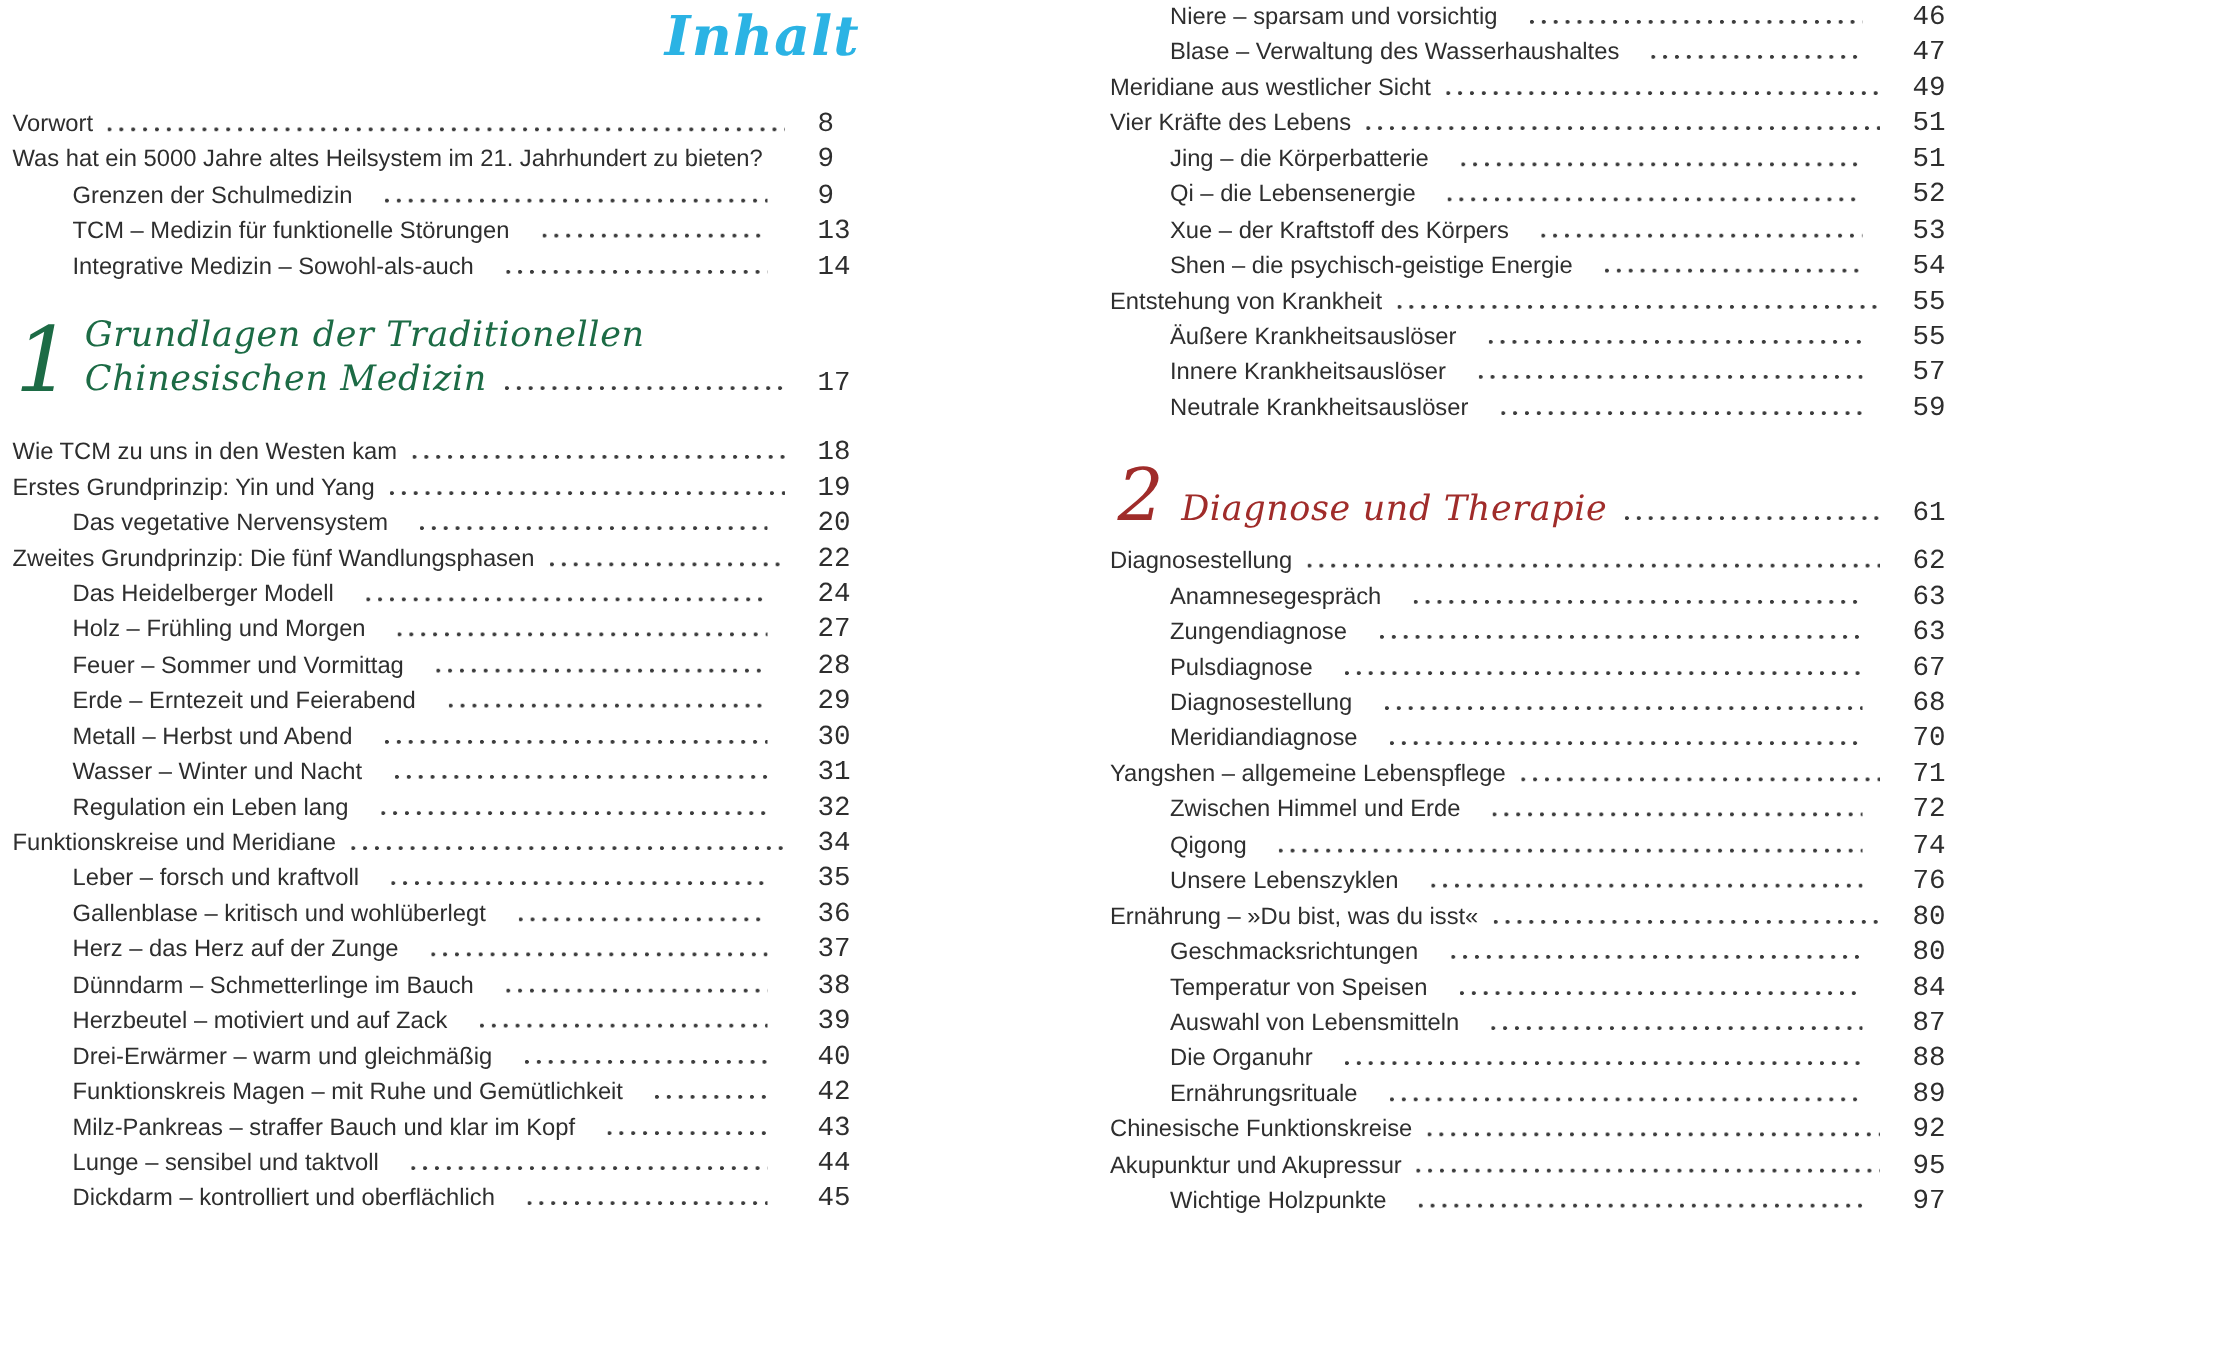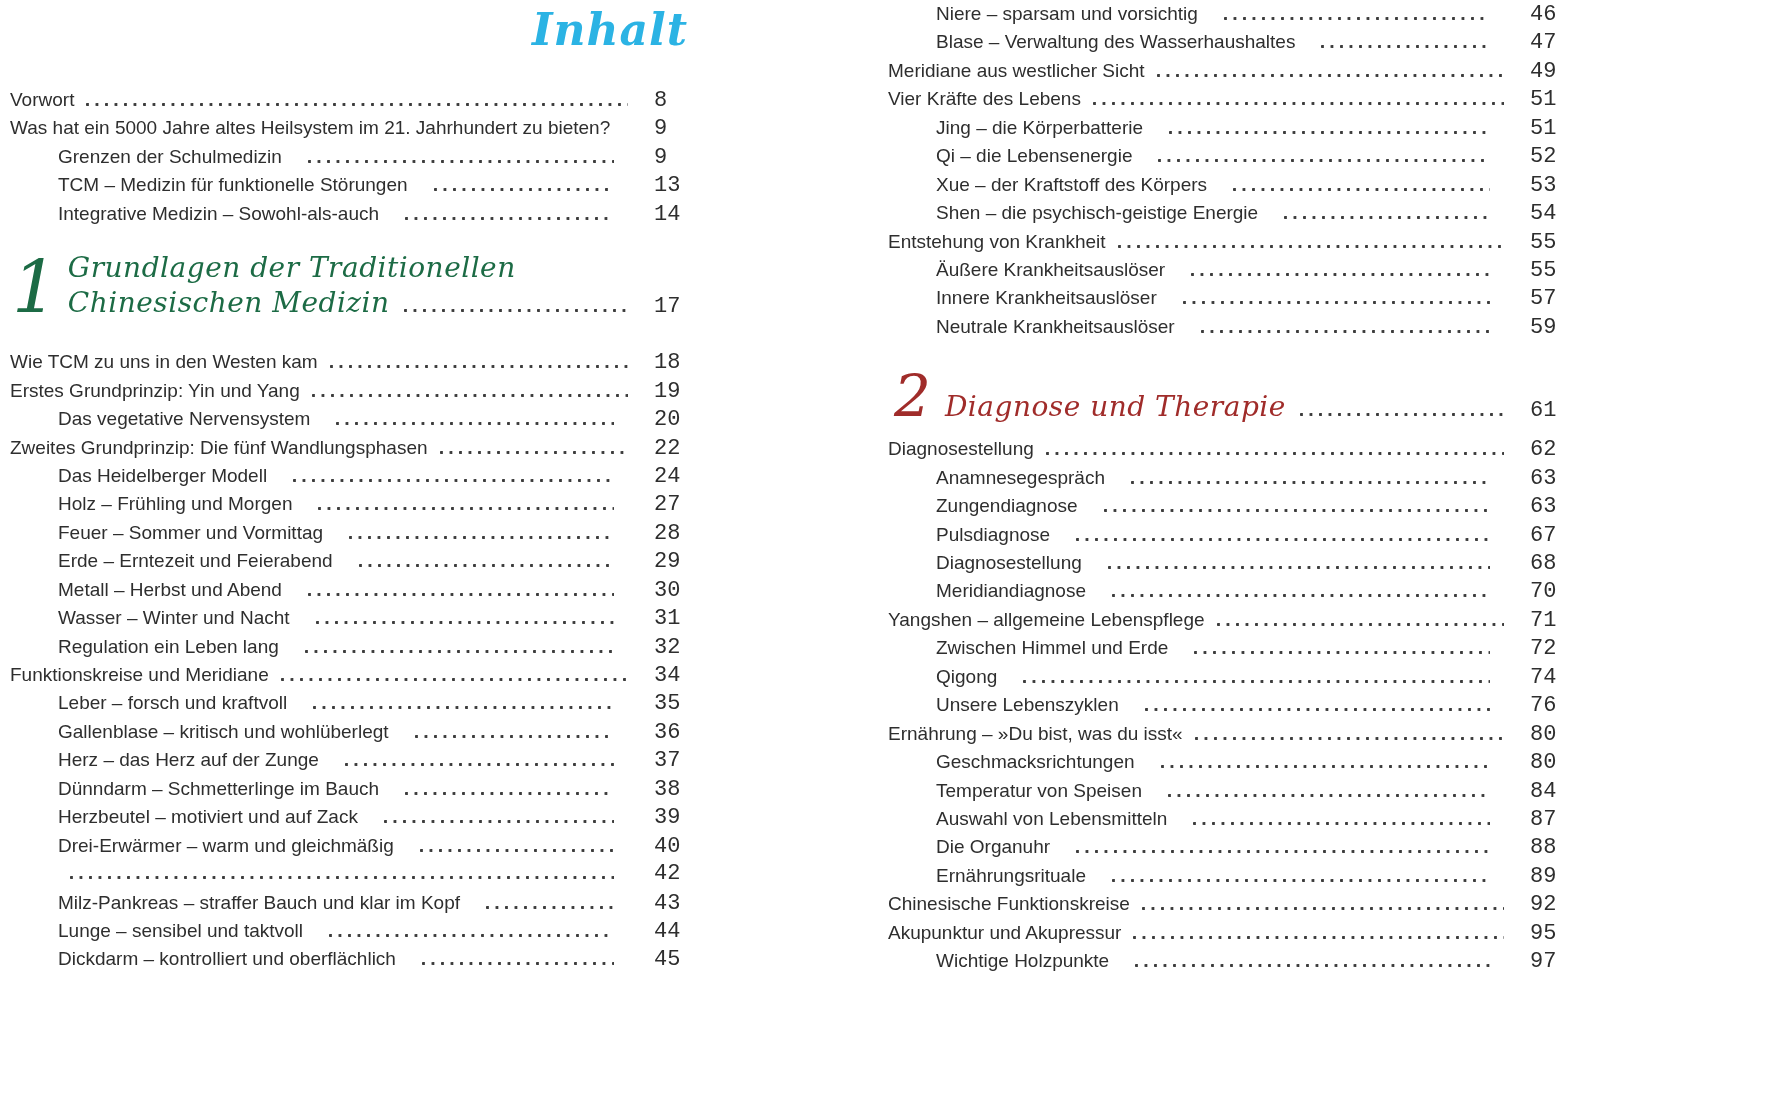--- a/index.html
+++ b/index.html
@@ -219,20 +219,21 @@
           <span class="toc-label">Herzbeutel – motiviert und auf Zack</span>
           <span class="dots"></span>
           <span class="toc-page">39</span>
         </div>
         <div class="toc-row indent">
           <span class="toc-label">Drei-Erwärmer – warm und gleichmäßig</span>
           <span class="dots"></span>
           <span class="toc-page">40</span>
         </div>
         <div class="toc-row indent">
+          <span class="toc-label">Funktionskreis Magen – mit Ruhe und Gemütlichkeit</span>
           <span class="dots"></span>
           <span class="toc-page">42</span>
         </div>
         <div class="toc-row indent">
           <span class="toc-label">Milz-Pankreas – straffer Bauch und klar im Kopf</span>
           <span class="dots"></span>
           <span class="toc-page">43</span>
         </div>
         <div class="toc-row indent">
           <span class="toc-label">Lunge – sensibel und taktvoll</span>

